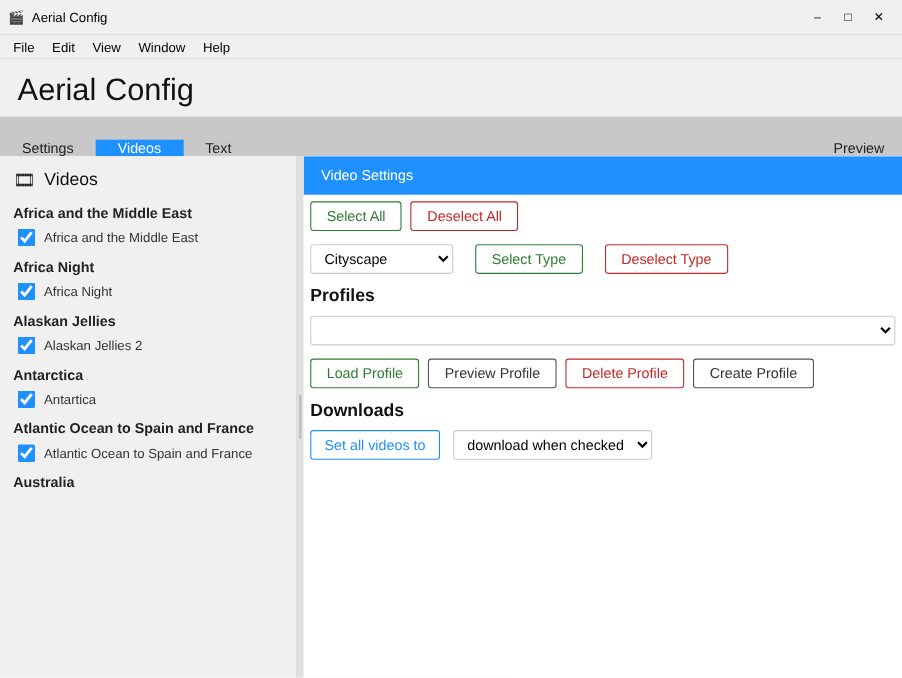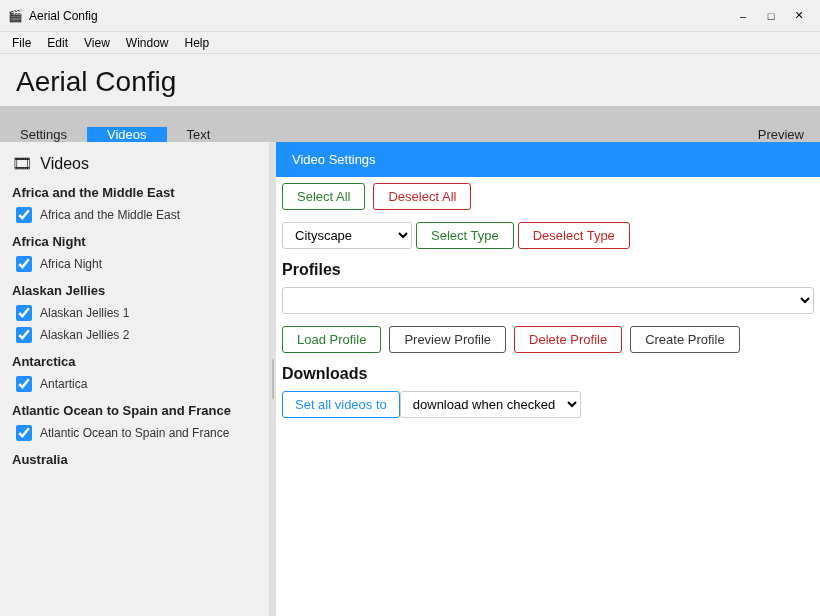--- a/index.html
+++ b/index.html
@@ -157,42 +157,42 @@
     }
     .btn-green { border-color: #2e7d32; color: #2e7d32; }
     .btn-red { border-color: #c62828; color: #c62828; }
     .btn-gray { border-color: #555; color: #333; }
 
     .btn-row { display: flex; gap: 8px; flex-wrap: wrap; margin-bottom: 12px; }
 
     .section-title { font-size: 16px; font-weight: 700; margin: 12px 0 8px; color: #111; }
 
     
-    .dropdown-row { display: flex; align-items: center; gap: 4px; margin-bottom: 12px; }
+    .dropdown-row { display: flex; align-items: center; gap: 20px; margin-bottom: 12px; }
     select {
       border: 1px solid #ccc;
       border-radius: 3px;
       padding: 4px 8px;
       font-size: 13px;
       background: white;
       cursor: pointer;
     }
     .select-cityscape { width: 130px; }
     .select-profiles { width: 100%; display: block; margin-bottom: 12px; }
 
     .set-all-btn {
       border: 1px solid #1e90ff;
       color: #1e90ff;
       background: white;
       padding: 5px 12px;
       border-radius: 3px;
       cursor: pointer;
       font-size: 13px;
     }
-    .set-all-row { display: flex; align-items: center; gap: 0; }
+    .set-all-row { display: flex; align-items: center; gap: 12px; }
   </style>
 </head>
 <body>
 
 <div class="titlebar">
   <div class="titlebar-left">
     <span>🎬</span>
     <span>Aerial Config</span>
   </div>
   <div class="titlebar-controls">
@@ -235,24 +235,20 @@
       <label for="cb-africa-me">Africa and the Middle East</label>
     </div>
 
     <div class="section-label">Africa Night</div>
     <div class="checkbox-item">
       <input type="checkbox" id="cb-africa-night" checked="" style="">
       <label for="cb-africa-night">Africa Night</label>
     </div>
 
     <div class="section-label">Alaskan Jellies</div>
-    <div class="checkbox-item">
-      <input type="checkbox" id="cb-alaskan-1" checked="" style="">
-      <label for="cb-alaskan-1">Alaskan Jellies 1</label>
-    </div>
     <div class="checkbox-item">
       <input type="checkbox" id="cb-alaskan-2" checked="" style="">
       <label for="cb-alaskan-2">Alaskan Jellies 2</label>
     </div>
 
     <div class="section-label">Antarctica</div>
     <div class="checkbox-item">
       <input type="checkbox" id="cb-antartica" checked="" style="">
       <label for="cb-antartica">Antartica</label>
     </div>

